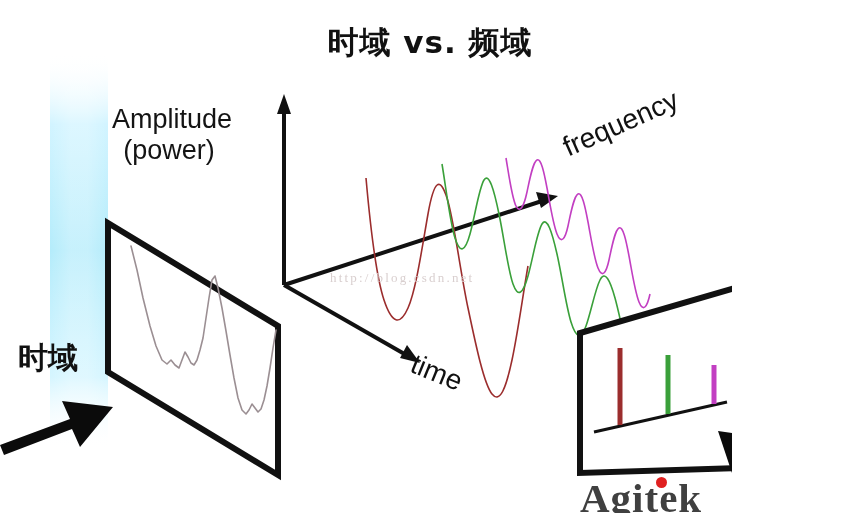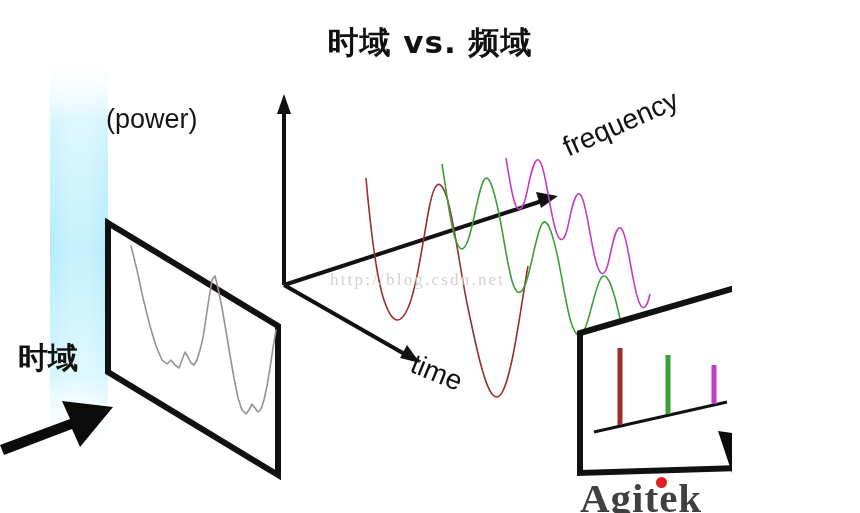--- a/index.html
+++ b/index.html
@@ -43,21 +43,21 @@
   #amplitude-label {
     left: 112px;
     top: 96px;
     font-size: 27px;
     color: #141414;
     line-height: 1.15;
     font-family: "Liberation Sans", sans-serif;
   }
   #amplitude-label .l2 {
     display: block;
-    text-align: left;
+    text-align: center;
     margin-left: -6px;
   }
   #frequency-label {
     left: 558px;
     top: 126px;
     font-size: 28px;
     color: #111111;
     transform: rotate(-24deg);
     transform-origin: left top;
     font-family: "Liberation Sans", sans-serif;
@@ -81,21 +81,21 @@
     white-space: nowrap;
   }
   #time-domain-caption { left: 18px;  top: 330px; }
   #freq-domain-caption { left: 774px; top: 350px; }
 
   
   #watermark {
     left: 330px;
     top: 262px;
     font-family: "Liberation Serif", serif;
-    font-size: 17px;
+    font-size: 13px;
     letter-spacing: 2.2px;
     color: #d9cfcf;
     white-space: nowrap;
   }
 
   
   #agitek-logo {
     left: 580px;
     top: 466px;
     font-family: "Liberation Serif", "DejaVu Serif", serif;
@@ -208,20 +208,21 @@
       <polygon points="0,437 70,411 62,393 113,399 80,439 72,421 4,447" fill="#0b0b0b"></polygon>
     </g>
     <g>
       <polygon points="826,500 760,447 772,431 718,423 736,477 748,461 814,513" fill="#0b0b0b"></polygon>
     </g>
   </svg>
 
   <div class="abs" id="title">时域 vs. 频域</div>
 
   <div class="abs" id="amplitude-label">
+    <span>Amplitude</span>
     <span class="l2">(power)</span>
   </div>
 
   <div class="abs" id="frequency-label">frequency</div>
 
   <div class="abs" id="time-label">time</div>
 
   <div class="abs cn-label" id="time-domain-caption">时域</div>
 
 

